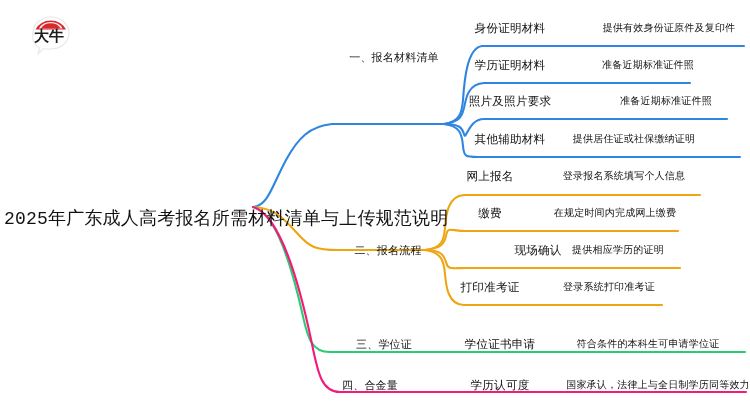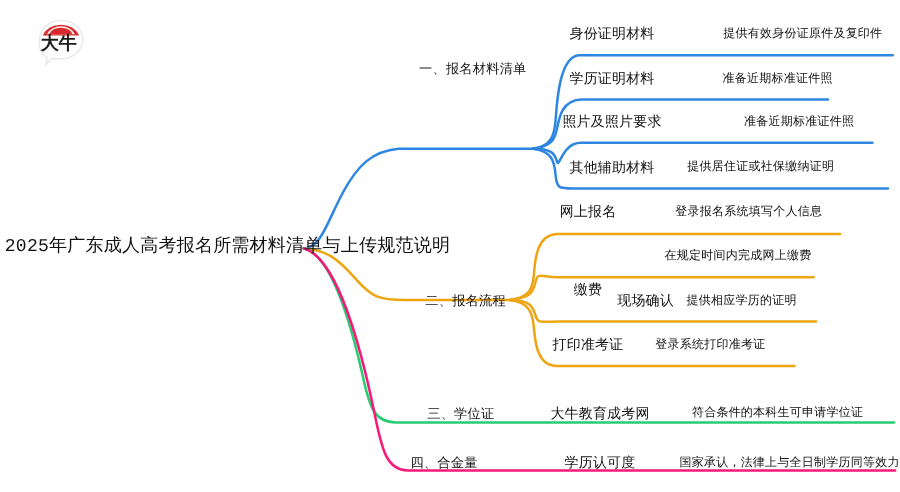--- a/index.html
+++ b/index.html
@@ -71,23 +71,23 @@
 
   
   .node-text {
     position: absolute;
     white-space: nowrap;
     font-family: Liberation Mono, monospace;
     color: #121212;
     letter-spacing: 0.2px;
   }
   #root-title {
-    font-size: 15px;
+    font-size: 18px;
     left: 4px;
-    top: 195px;
+    top: 206px;
   }
   .branch-label {
     font-size: 11px;
   }
   .sub-label {
     font-size: 11.6px;
   }
   .desc-label {
     font-size: 10px;
     text-align: center;
@@ -153,26 +153,26 @@
 
 <div class="node-text sub-label ctr" style="left:510px; top:94px;">照片及照片要求</div>
 <div class="node-text desc-label ctr" style="left:666px; top:94px;">准备近期标准证件照</div>
 
 <div class="node-text sub-label ctr" style="left:510px; top:132px;">其他辅助材料</div>
 <div class="node-text desc-label ctr" style="left:634px; top:132px;">提供居住证或社保缴纳证明</div>
 
 <div class="node-text sub-label ctr" style="left:490px; top:169px;">网上报名</div>
 <div class="node-text desc-label ctr" style="left:624px; top:169px;">登录报名系统填写个人信息</div>
 
-<div class="node-text sub-label ctr" style="left:490px; top:206px;margin-top:28px;">缴费</div>
+<div class="node-text sub-label ctr" style="left:490px; top:206px;">缴费</div>
 <div class="node-text desc-label ctr" style="left:615px; top:206px;">在规定时间内完成网上缴费</div>
 
 <div class="node-text sub-label ctr" style="left:490px; top:243px;margin-left:48px;">现场确认</div>
 <div class="node-text desc-label ctr" style="left:618px; top:243px;">提供相应学历的证明</div>
 
 <div class="node-text sub-label ctr" style="left:490px; top:280px;">打印准考证</div>
-<div class="node-text desc-label ctr" style="left:592px; top:280px;">登录系统打印准考证</div>
+<div class="node-text desc-label ctr" style="left:609px; top:280px;">登录系统打印准考证</div>
 
-<div class="node-text sub-label ctr" style="left:500px; top:337px;">大牛教育成考网</div>
+<div class="node-text sub-label ctr" style="left:500px; top:337px;">学位证书申请</div>
 <div class="node-text desc-label ctr" style="left:648px; top:337px;">符合条件的本科生可申请学位证</div>
 
 <div class="node-text sub-label ctr" style="left:500px; top:378px;">学历认可度</div>
 <div class="node-text desc-label ctr" style="left:658px; top:378px;">国家承认，法律上与全日制学历同等效力</div>
 
 </body></html>

